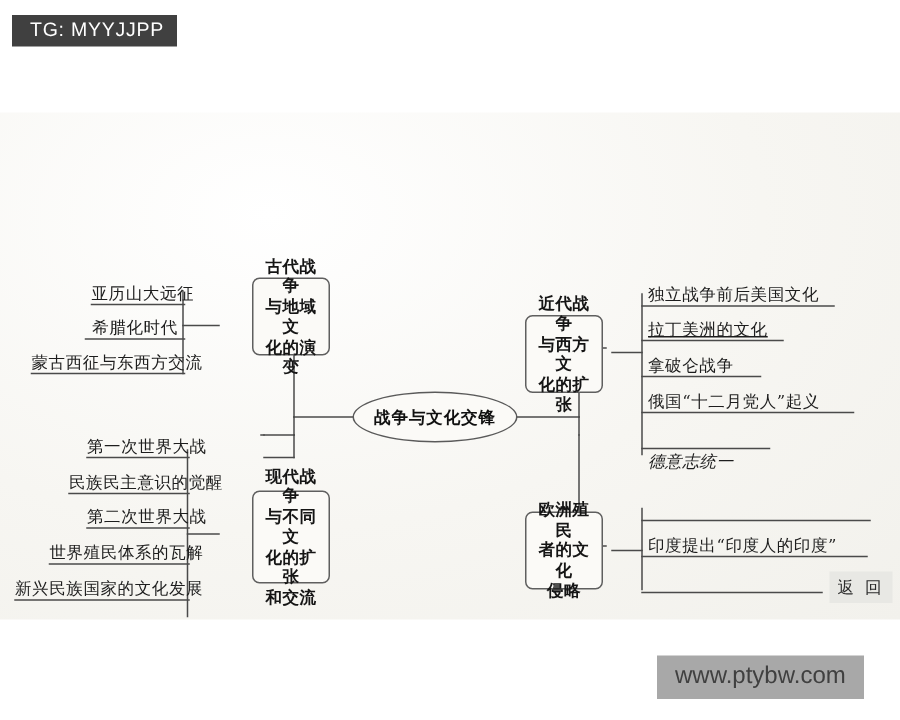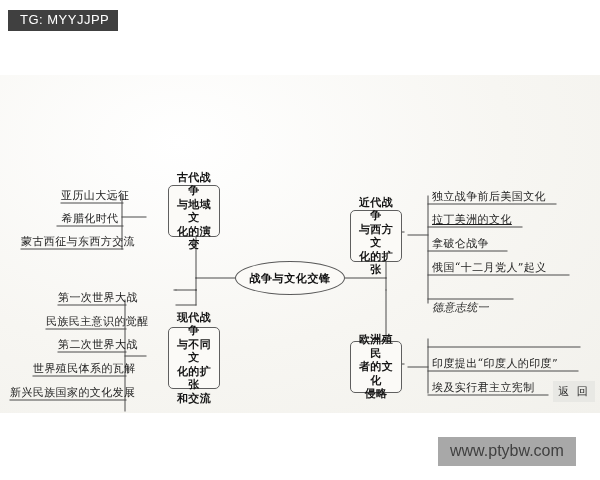--- a/index.html
+++ b/index.html
@@ -235,21 +235,20 @@
   <div class="leaf leaf-left" style="left:33px; top:287px; width:93px;">世界殖民体系的瓦解</div>
   <div class="leaf leaf-left" style="left:10px; top:311px; width:116px;">新兴民族国家的文化发展</div>
 
   <div class="leaf leaf-right" style="left:432px; top:115px;">独立战争前后美国文化</div>
   <div class="leaf leaf-right" style="left:432px; top:138px;text-decoration:underline;">拉丁美洲的文化</div>
   <div class="leaf leaf-right" style="left:432px; top:162px;">拿破仑战争</div>
   <div class="leaf leaf-right" style="left:432px; top:186px;">俄国“十二月党人”起义</div>
   <div class="leaf leaf-right" style="left:432px; top:226px;font-style:italic;">德意志统一</div>
 
   <div class="leaf leaf-right" style="left:432px; top:282px;">印度提出“印度人的印度”</div>
-  <div class="leaf leaf-right" style="left:432px; top:306px;">埃及实行君主立宪制</div>
 
   <div id="return-button" style="top:306px;">返 回</div>
 
 </div>
 
 <div id="tg-watermark">TG: MYYJJPP</div>
 
 <div id="site-watermark">www.ptybw.com</div>
 
 </body></html>

